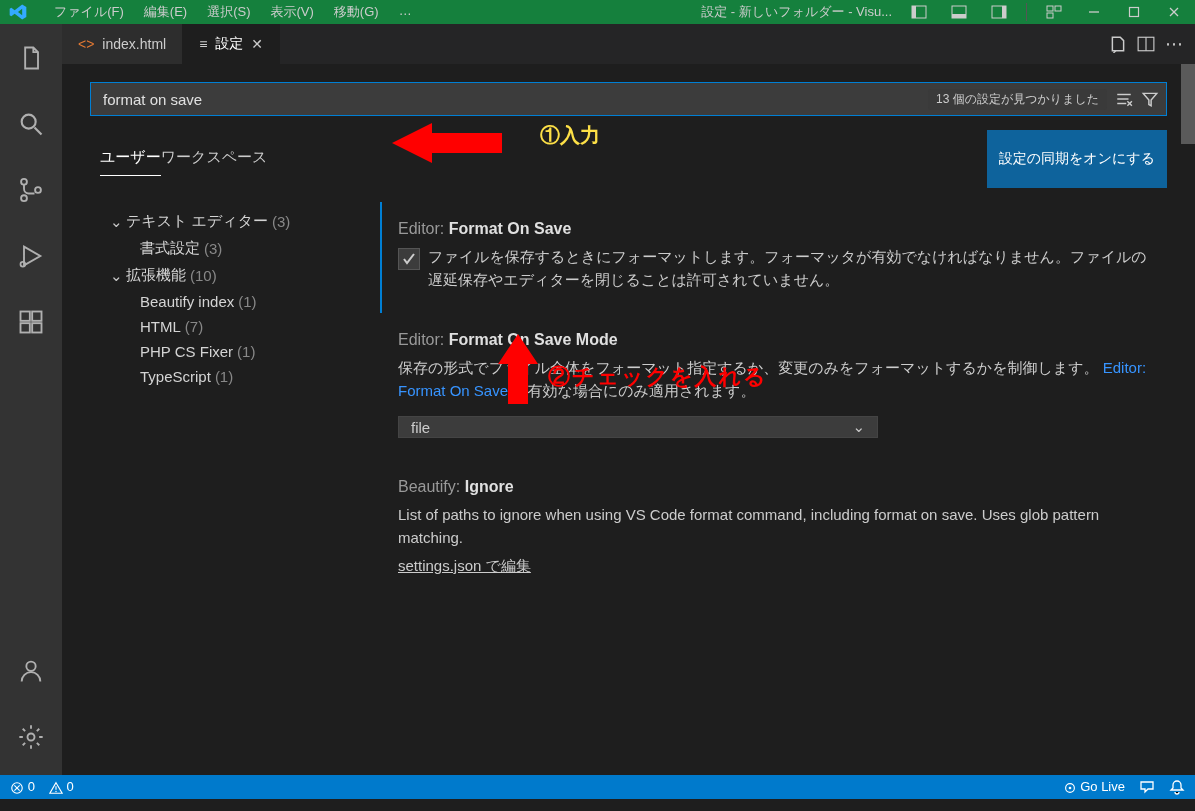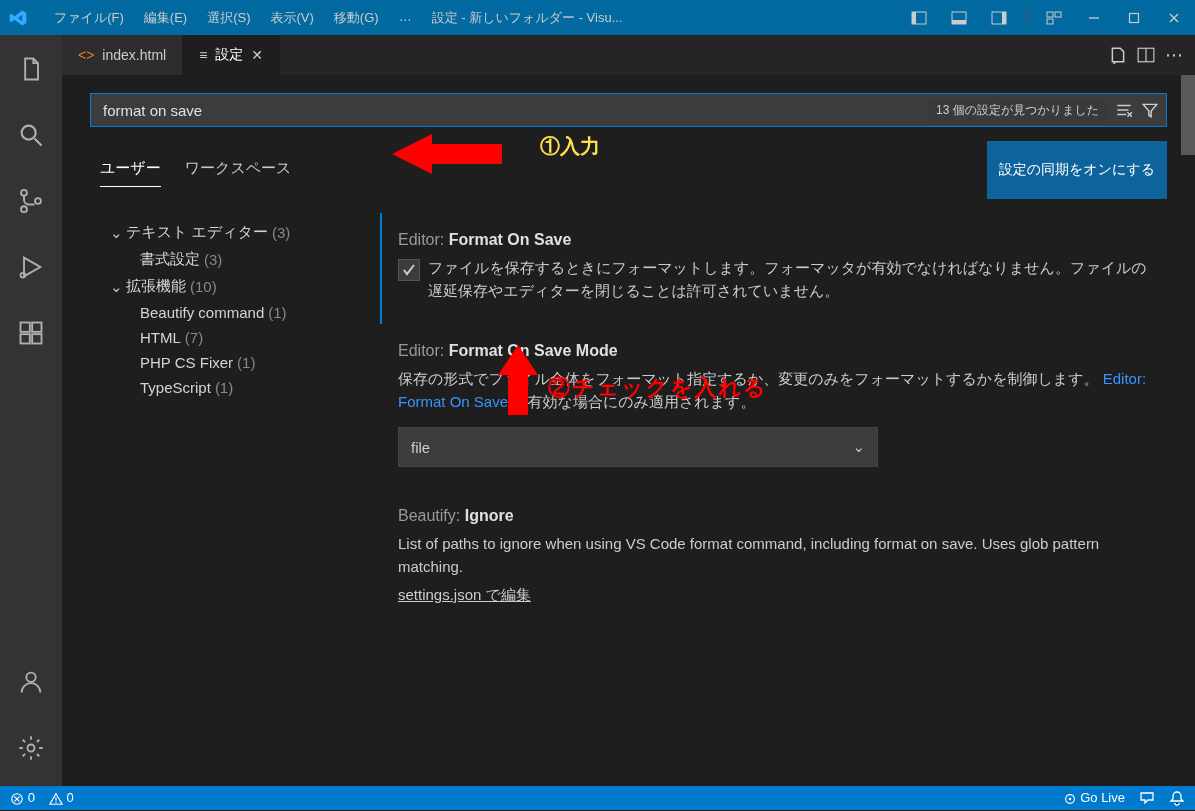--- a/index.html
+++ b/index.html
@@ -1,23 +1,23 @@
 <!DOCTYPE html>
 <html><head>
 <meta charset="utf-8">
 <style>
 * { margin: 0; padding: 0; box-sizing: border-box; font-family: "Segoe UI", "Yu Gothic UI", sans-serif; }
 html, body { width: 1195px; height: 811px; background: #1e1e1e; color: #cccccc; overflow: hidden; }
 
 
-.titlebar { height: 35px; background: #0369a1; display: flex; align-items: center; font-size: 13px; }
+.titlebar { height: 24px; background: #15803d; display: flex; align-items: center; font-size: 13px; }
 .logo { width: 36px; height: 36px; display: flex; align-items: center; justify-content: center; }
 .menu { display: flex; gap: 0; padding-left: 8px; }
 .menu-item { padding: 8px 10px; cursor: default; }
-.win-title { flex: 1; text-align: left; color: #ccc; font-size: 13px; white-space: nowrap; overflow: hidden; text-overflow: ellipsis; padding: 0 10px; }
+.win-title { flex: 1; text-align: right; color: #ccc; font-size: 13px; white-space: nowrap; overflow: hidden; text-overflow: ellipsis; padding: 0 10px; }
 .win-controls { display: flex; align-items: center; gap: 6px; padding-right: 4px; }
 .win-icon { width: 34px; height: 30px; display: flex; align-items: center; justify-content: center; color: #ccc; }
 .win-sep { width: 1px; height: 18px; background: #555; margin: 0 4px; }
 
 
 .body { display: flex; height: calc(811px - 36px - 24px); }
 
 
 .activitybar { width: 62px; background: #333333; display: flex; flex-direction: column; align-items: center; padding-top: 10px; }
 .activity-group { flex: 1; display: flex; flex-direction: column; align-items: center; gap: 18px; }
@@ -41,21 +41,21 @@
 
 
 .search-wrap { position: relative; }
 .search-input { width: 100%; height: 34px; background: #3c3c3c; border: 1px solid #007fd4; color: #e0e0e0; font-size: 15px; padding: 0 220px 0 12px; outline: none; }
 .search-right { position: absolute; right: 8px; top: 0; height: 34px; display: flex; align-items: center; gap: 8px; }
 .result-count { background: #3a3a3a; padding: 2px 8px; font-size: 12px; color: #ccc; border-radius: 3px; }
 .search-icon-btn { color: #ccc; display: flex; align-items: center; }
 
 
 .scope-row { display: flex; align-items: center; margin-top: 14px; }
-.scope-tabs { display: flex; gap: 24px; padding-left: 10px; }
+.scope-tabs { display: flex; padding-left: 10px; }
 .scope-tab { padding: 6px 0 8px 0; font-size: 15px; color: #ccc; }
 .scope-tab.active { color: #fff; border-bottom: 1px solid #fff; }
 .sync-btn { margin-left: auto; background: #0e639c; color: #fff; border: none; padding: 20px 12px; font-size: 14px; }
 
 
 .two-pane { display: flex; margin-top: 14px; height: calc(100% - 110px); }
 
 
 .toc { width: 290px; padding-top: 6px; font-size: 15px; }
 .toc-row { display: flex; align-items: center; padding: 4px 0; color: #d4d4d4; }
@@ -67,21 +67,21 @@
 
 .settings-items { flex: 1; overflow: hidden; padding-right: 4px; }
 .setting-block { padding: 18px 8px 22px 18px; position: relative; }
 .setting-block.active-block { border-left: 2px solid #007fd4; padding-left: 16px; }
 .setting-title { font-size: 16px; color: #e0e0e0; margin-bottom: 8px; }
 .setting-title .scope { color: #999; }
 .setting-desc { font-size: 15px; color: #ccc; line-height: 1.5; }
 .setting-desc a { color: #3794ff; text-decoration: none; }
 .checkbox-row { display: flex; align-items: flex-start; gap: 8px; }
 .checkbox { width: 22px; height: 22px; background: #3c3c3c; border: 1px solid #555; display: flex; align-items: center; justify-content: center; flex-shrink: 0; margin-top: 2px; }
-.select-box { margin-top: 14px; width: 480px; height: 40px; background: #3c3c3c; border: 1px solid #444; display: flex; align-items: center; justify-content: space-between; padding: 0 12px; font-size: 15px; color: #ccc; }
+.select-box { margin-top: 14px; width: 480px; height: 22px; background: #3c3c3c; border: 1px solid #444; display: flex; align-items: center; justify-content: space-between; padding: 0 12px; font-size: 15px; color: #ccc; }
 .edit-link { margin-top: 8px; text-decoration: underline; color: #ccc; font-size: 15px; display: inline-block; }
 
 
 .vscroll { position: absolute; right: 0; top: 40px; width: 14px; height: 80px; background: #5a5a5a; }
 
 
 .statusbar { height: 24px; background: #007acc; color: #fff; display: flex; align-items: center; font-size: 13px; padding: 0 10px; gap: 14px; }
 .status-right { margin-left: auto; display: flex; align-items: center; gap: 14px; }
 
 
@@ -291,21 +291,21 @@
           <div class="toc-row toc-indent-2">
             <span>書式設定</span>
             <span class="toc-count">(3)</span>
           </div>
           <div class="toc-row toc-indent-1">
             <span class="toc-arrow">⌄</span>
             <span>拡張機能</span>
             <span class="toc-count">(10)</span>
           </div>
           <div class="toc-row toc-indent-2">
-            <span>Beautify command</span>
+            <span>Beautify index</span>
             <span class="toc-count">(1)</span>
           </div>
           <div class="toc-row toc-indent-2">
             <span>HTML</span>
             <span class="toc-count">(7)</span>
           </div>
           <div class="toc-row toc-indent-2">
             <span>PHP CS Fixer</span>
             <span class="toc-count">(1)</span>
           </div>

